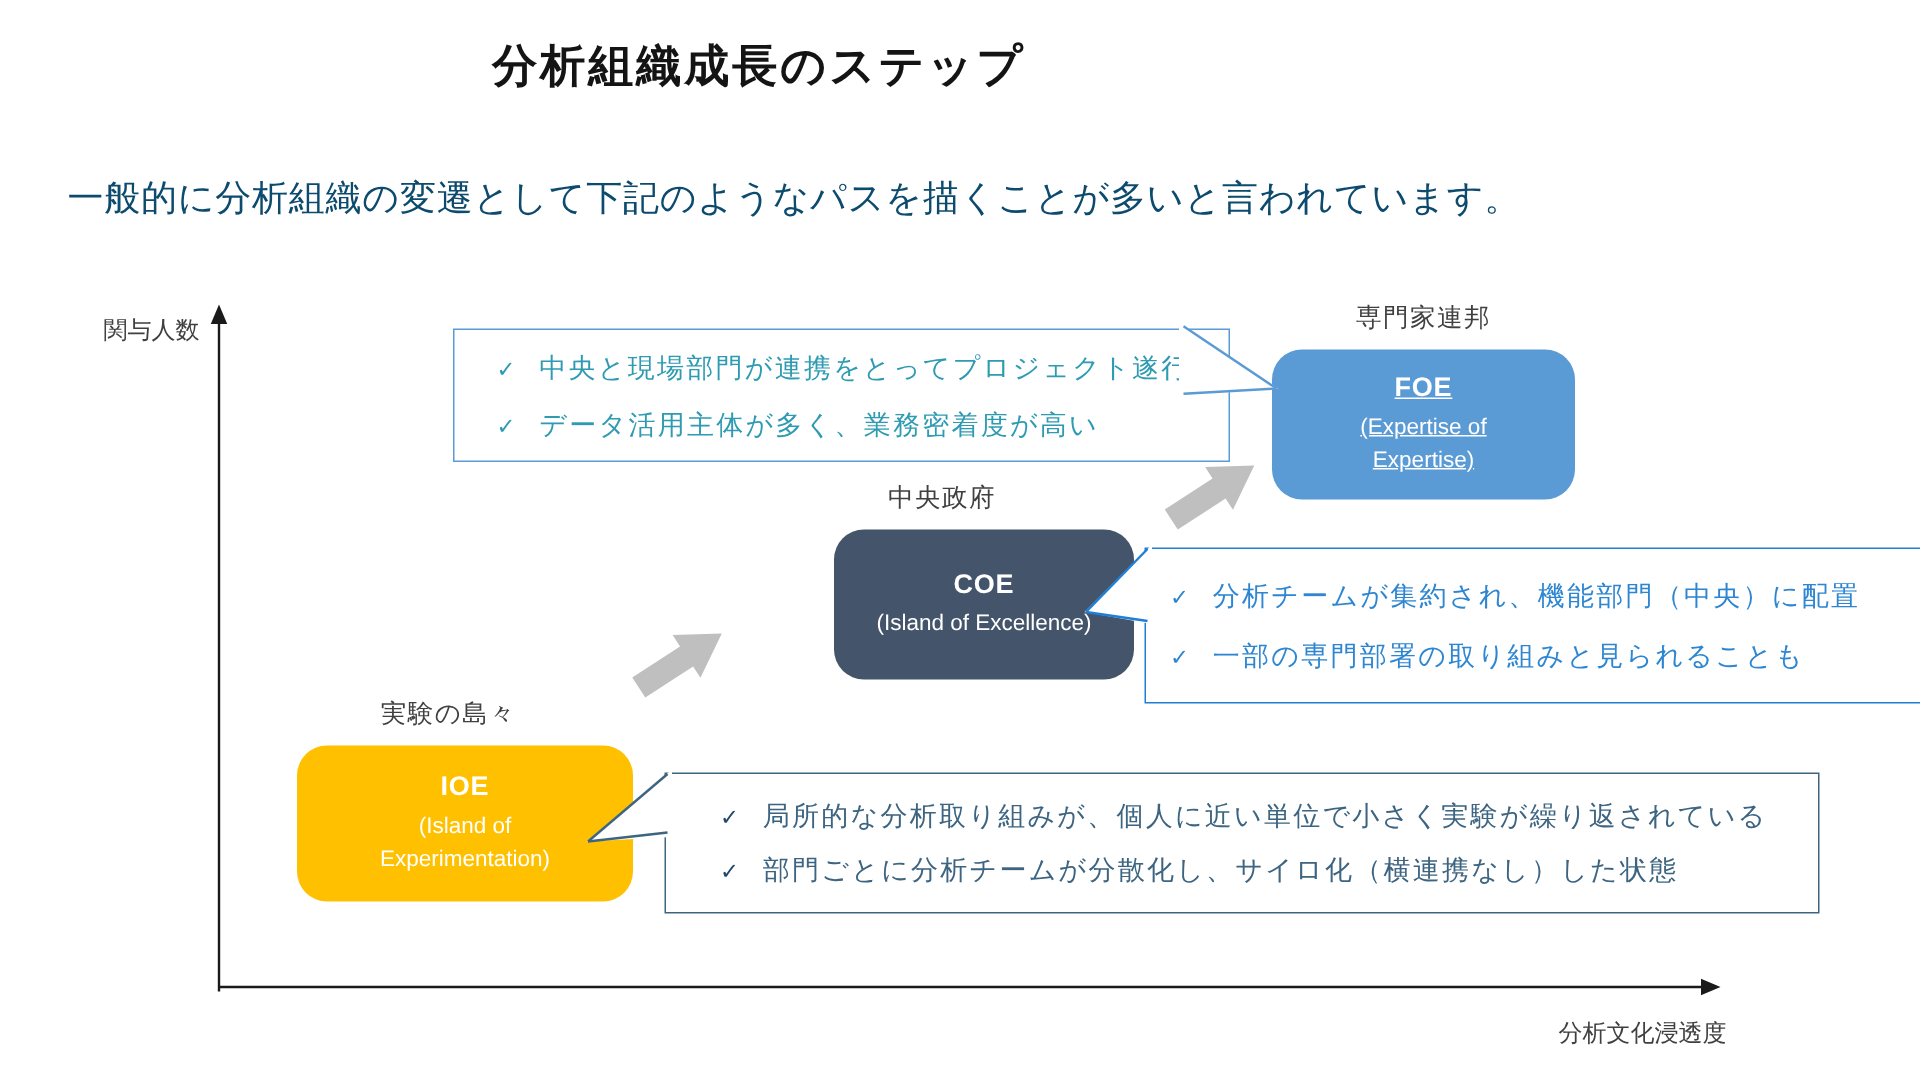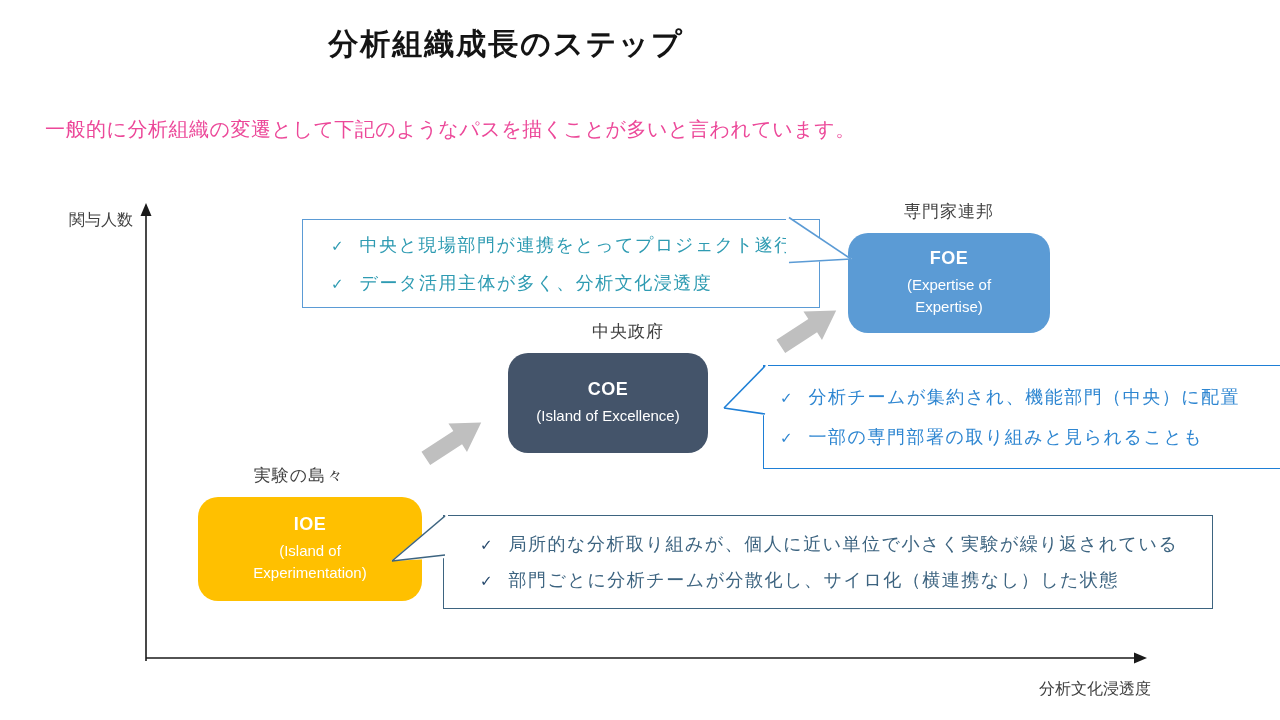--- a/index.html
+++ b/index.html
@@ -1,33 +1,33 @@
 <!DOCTYPE html>
 <html><head>
 <meta charset="utf-8">
 <style>
   html,body{margin:0;padding:0;background:#fff;}
   body{font-family:"Liberation Sans","DejaVu Sans",sans-serif;}
   .canvas{position:relative;width:1280px;height:720px;background:#fff;overflow:hidden;}
 
   .title{position:absolute;left:0;top:24px;width:1012px;text-align:center;
          font-size:30px;font-weight:bold;color:#141414;letter-spacing:2px;}
-  .subtitle{position:absolute;left:45px;top:116px;font-size:20px;color:#ec4899;letter-spacing:0.5px;}
+  .subtitle{position:absolute;left:45px;top:116px;font-size:24px;color:#0c4a6e;letter-spacing:0.5px;}
 
   .axis-label{position:absolute;font-size:16px;color:#404040;padding-left:17px;}
   .y-axis-label{left:52px;top:210px;}
   .x-axis-label{left:1022px;top:679px;}
 
   .stage{position:absolute;border-radius:20px;color:#fff;display:flex;flex-direction:column;
          align-items:center;justify-content:center;text-align:center;}
   .stage .name{font-size:18px;font-weight:bold;margin-bottom:5px;letter-spacing:0.5px;}
   .stage .desc{font-size:15px;line-height:1.45;}
   .stage-ioe{left:198px;top:497px;width:224px;height:104px;background:#FFC000;}
-  .stage-coe{left:508px;top:353px;width:200px;height:100px;background:#44546A;}
-  .stage-foe{left:848px;top:233px;width:202px;height:100px;background:#5B9BD5;}
+  .stage-coe{left:556px;top:353px;width:200px;height:100px;background:#44546A;}
+  .stage-foe{left:848px;top:233px;width:202px;height:100px;background:#5B9BD5;text-decoration:underline;}
 
   .stage-tag{position:absolute;font-size:17px;color:#404040;text-align:center;letter-spacing:1px;}
   .tag-ioe{left:198px;top:464px;width:202px;}
   .tag-coe{left:528px;top:320px;width:200px;}
   .tag-foe{left:848px;top:200px;width:202px;}
 
   .callout{position:absolute;background:#fff;display:flex;flex-direction:column;justify-content:center;}
   .callout .item{display:flex;align-items:baseline;}
   .callout .check{font-size:15px;flex:0 0 auto;margin-right:16px;}
   .callout .item-text{font-size:18px;letter-spacing:1.5px;}
@@ -72,21 +72,21 @@
     <div class="desc">Expertise)</div>
   </div>
 
   <div class="callout callout-foe">
     <div class="item">
       <span class="check">✓</span>
       <span class="item-text">中央と現場部門が連携をとってプロジェクト遂行</span>
     </div>
     <div class="item">
       <span class="check">✓</span>
-      <span class="item-text">データ活用主体が多く、分析文化浸透度</span>
+      <span class="item-text">データ活用主体が多く、業務密着度が高い</span>
     </div>
   </div>
 
   <div class="callout callout-coe">
     <div class="item">
       <span class="check">✓</span>
       <span class="item-text">分析チームが集約され、機能部門（中央）に配置</span>
     </div>
     <div class="item">
       <span class="check">✓</span>

